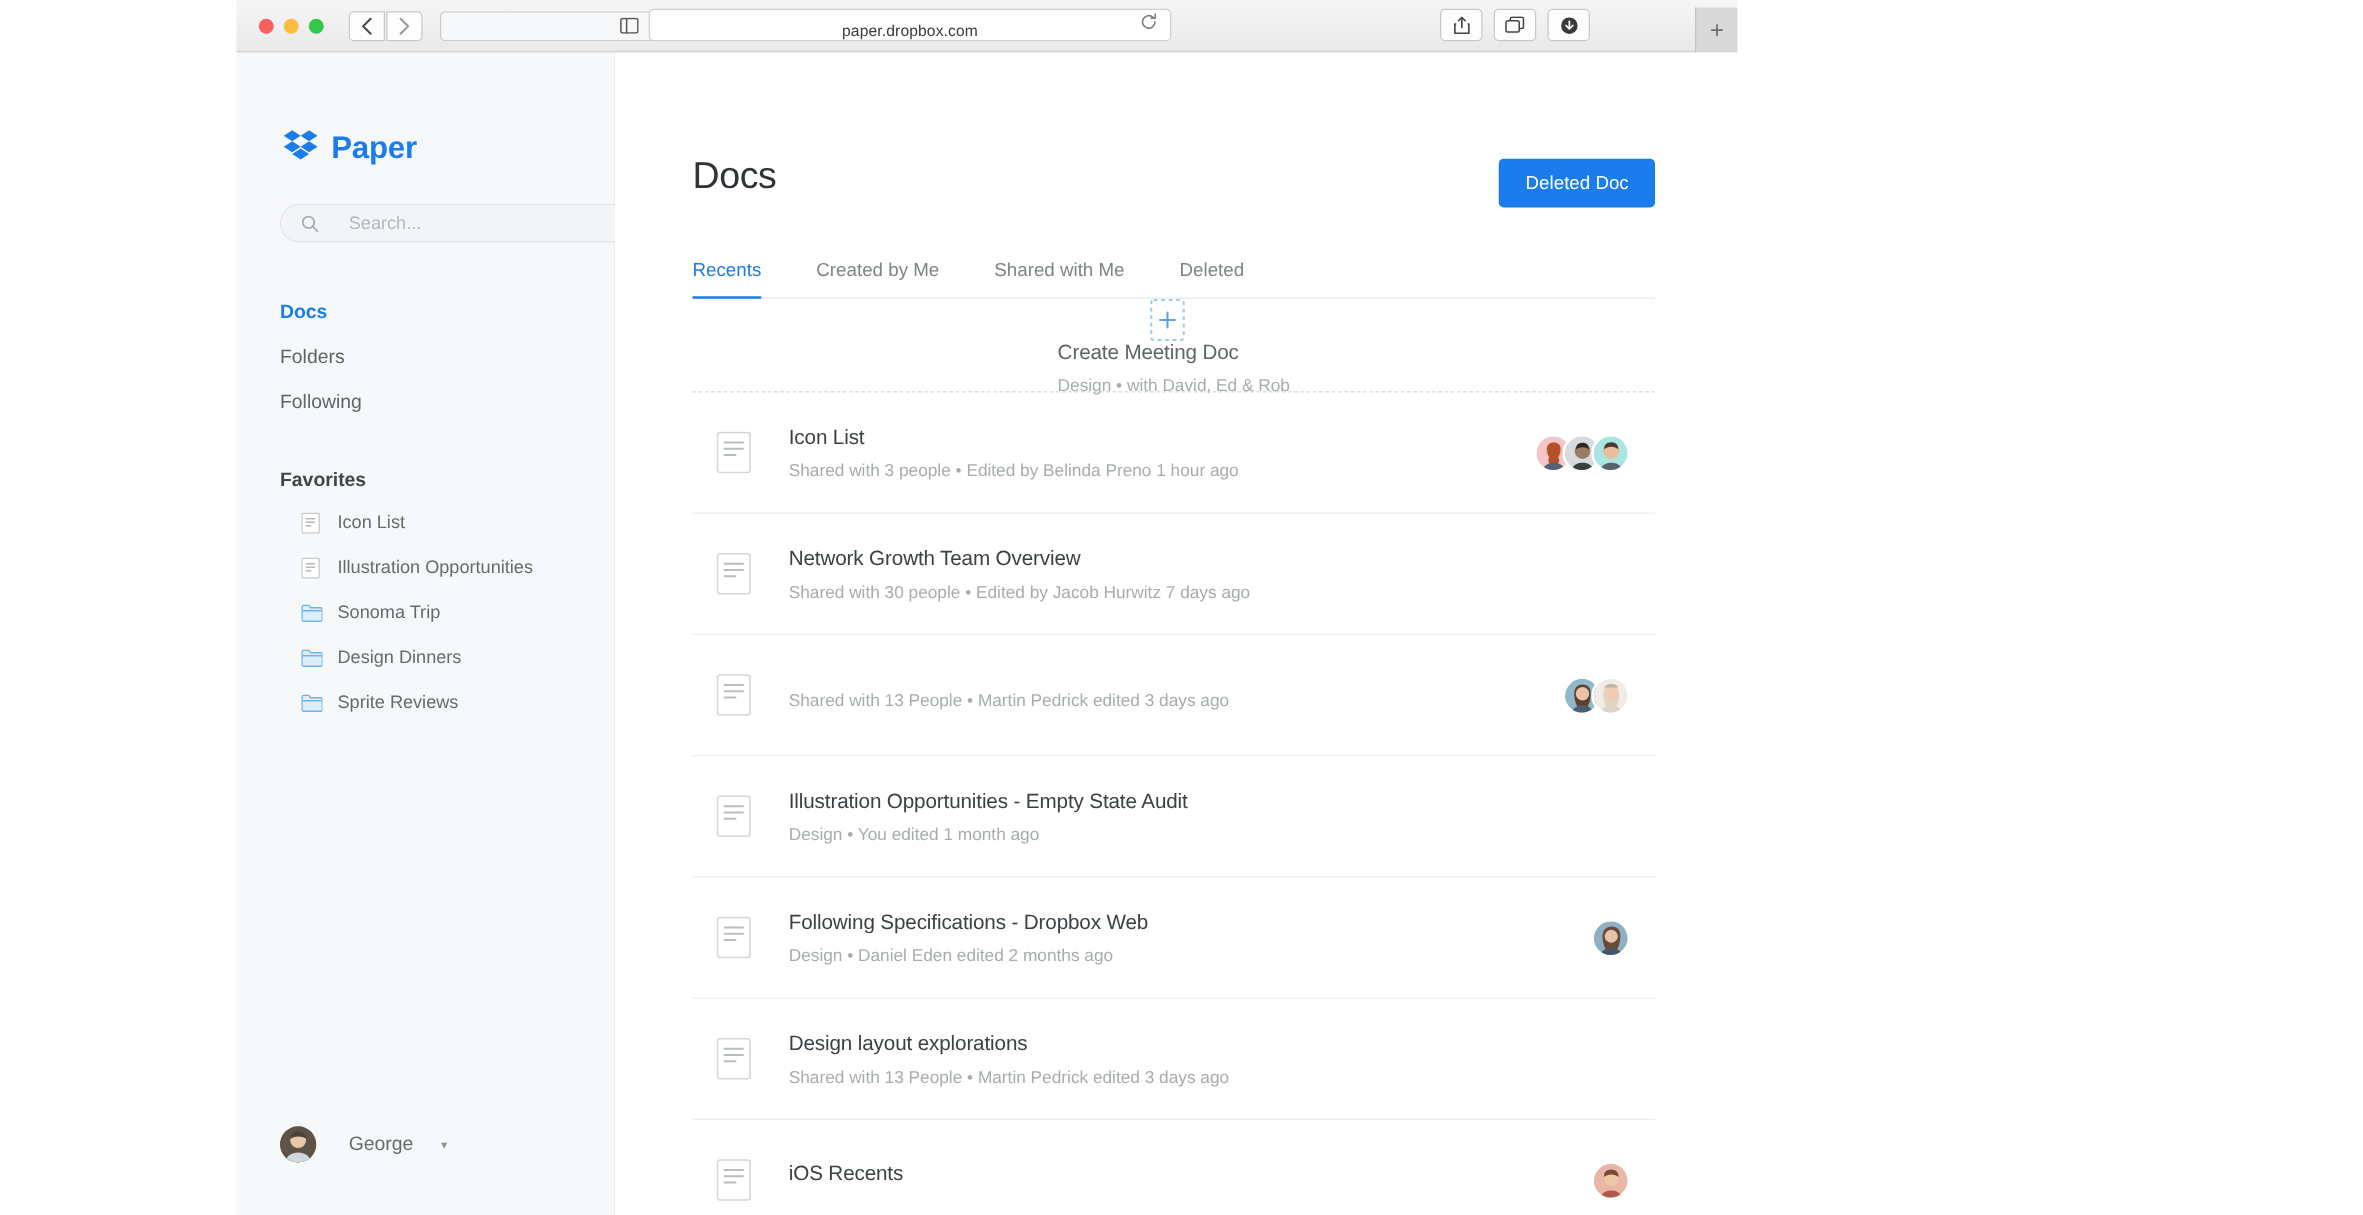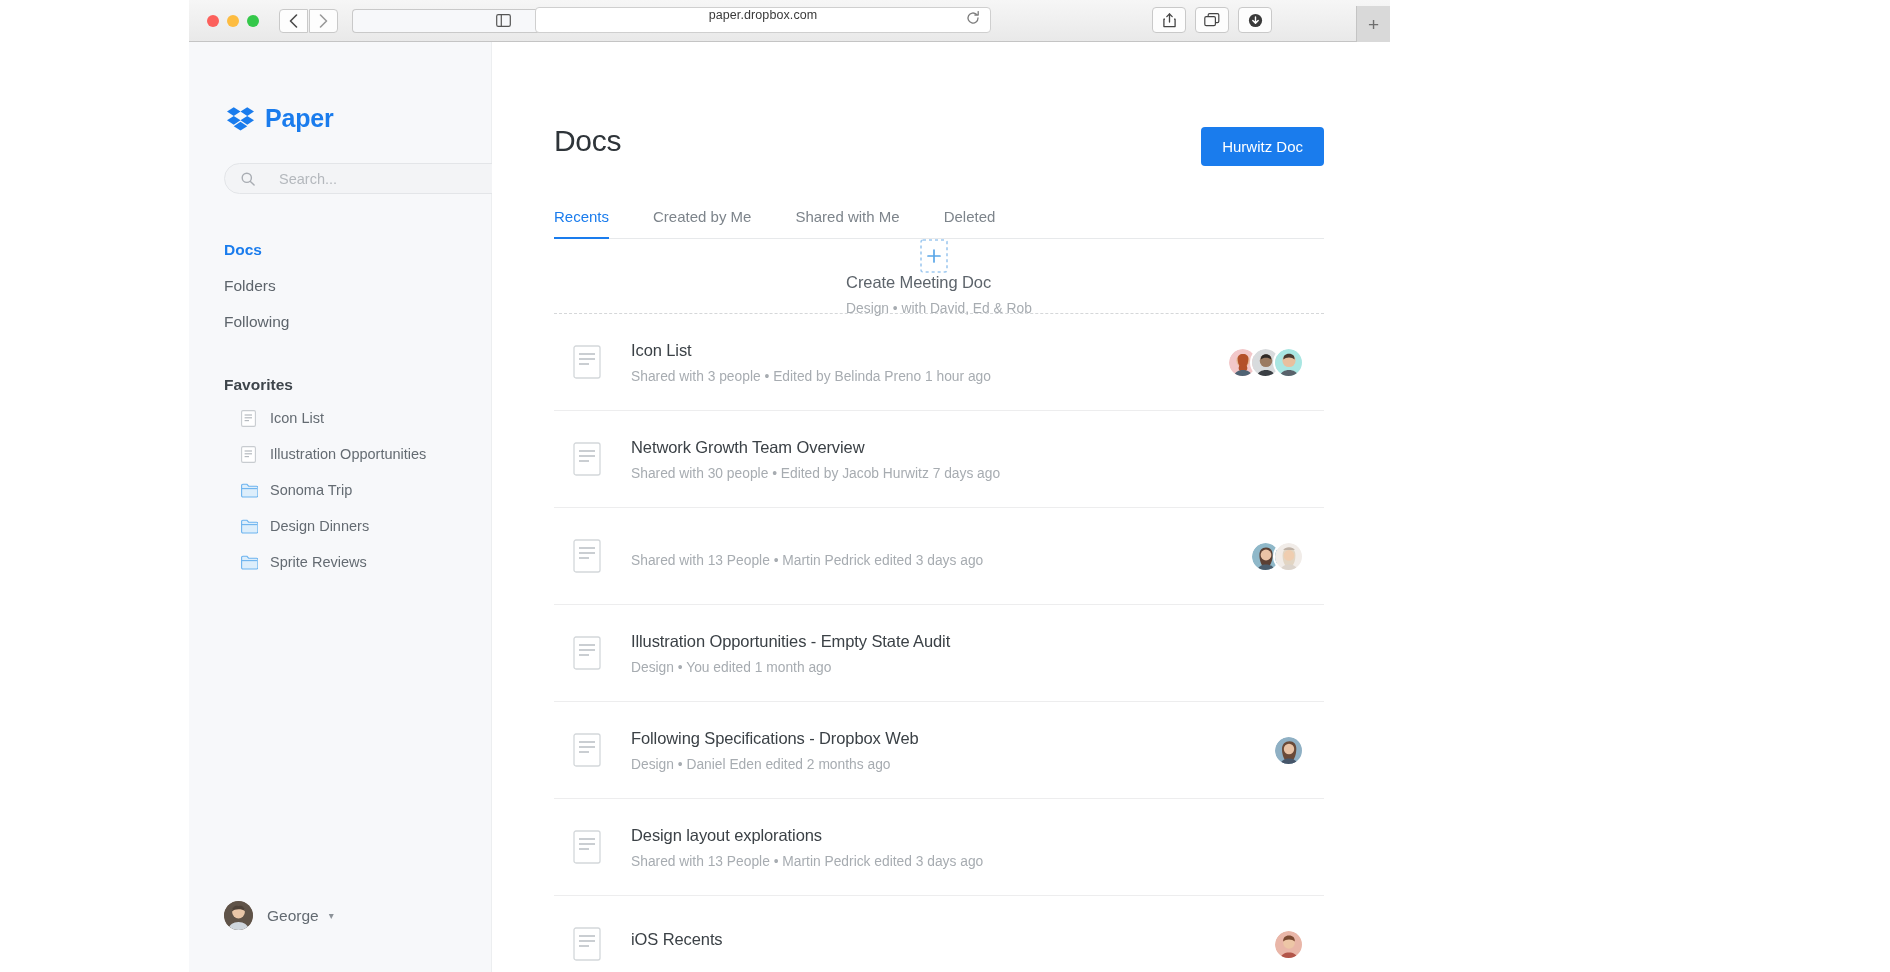--- a/index.html
+++ b/index.html
@@ -45,26 +45,26 @@
     display: flex; align-items: center; justify-content: center;
     color: #5a5a5a;
   }
   .chromebtn.left  { border-radius: 4px 0 0 4px; }
   .chromebtn.right { border-radius: 0 4px 4px 0; margin-left: -1px; color:#b0b0b0; }
   .chromebtn.sidebar { margin-left: 12px; width: 31px; }
   .chromebtn svg { display:block; }
 
   .urlbar {
     position: absolute;
-    left: 346px; top: 7px;
-    width: 456px; height: 26px;
+    left: 330px; top: 7px;
+    width: 418px; height: 26px;
     background: #ffffff;
     border: 1px solid #cfcfcf;
     border-radius: 4px;
-    display: flex; align-items: flex-start; justify-content: center;
+    display: flex; align-items: flex-end; justify-content: center;
   }
   .urlbar .urltext {
     font-size: 12.5px; color: #3a3a3a; letter-spacing: .1px;
   }
   .urlbar .reload {
     position: absolute; right: 10px; top: 50%; transform: translateY(-50%);
     color: #7d7d7d;
   }
 
   .right-tools {
@@ -86,21 +86,21 @@
   .app { display: flex; height: 930px; }
 
   
   .sidebar {
     width: 303px; min-width:303px;
     background: #f7f8fa;
     border-right: 1px solid #eceef0;
     position: relative;
   }
   .brand {
-    display: flex; align-items: center; gap: 11px;
+    display: flex; gap: 11px;
     margin: 62px 0 0 38px;
   }
   .brand-mark { width: 27px; height: 24px; }
   .brand-text {
     font-size: 25px; color: #1a7ced; font-weight: 600; letter-spacing: -.2px;
   }
 
   .search {
     margin: 30px 0 0 35px;
     width: 300px; height: 31px;
@@ -133,21 +133,21 @@
   .fav-list { margin-left: 52px; }
   .favitem {
     display: flex; align-items: center; gap: 12px;
     padding: 9px 0; cursor: pointer;
   }
   .favitem .flabel { font-size: 14.5px; color: #646b72; }
   .favicon { width: 17px; height: 18px; display:flex; align-items:center; }
 
   .user {
     position: absolute; left: 0px; bottom: 42px;
-    display: flex; align-items: center; gap: 14px;
+    display: flex; align-items: center; gap: 26px;
     padding-left: 35px;
     cursor: pointer;
   }
   .user .uavatar {
     width: 29px; height: 29px; border-radius: 50%;
     background: #7a6a5c; overflow:hidden; position:relative;
   }
   .user .uname { font-size: 15.5px; color: #636a71; }
   .user .caret { color:#8c9298; font-size: 10px; margin-left:-4px; }
 
@@ -384,21 +384,21 @@
           <span class="uname">George</span>
           <span class="caret">▾</span>
         </div>
       </aside>
 
       <main class="main">
         <div class="main-inner">
 
           <div class="main-head">
             <h1 class="page-title">Docs</h1>
-            <button class="create-doc">Hurwitz Doc</button>
+            <button class="create-doc">Deleted Doc</button>
           </div>
 
           <div class="tabs">
             <div class="tab active">
               <span>Recents</span>
             </div>
             <div class="tab">
               <span>Created by Me</span>
             </div>
             <div class="tab">

